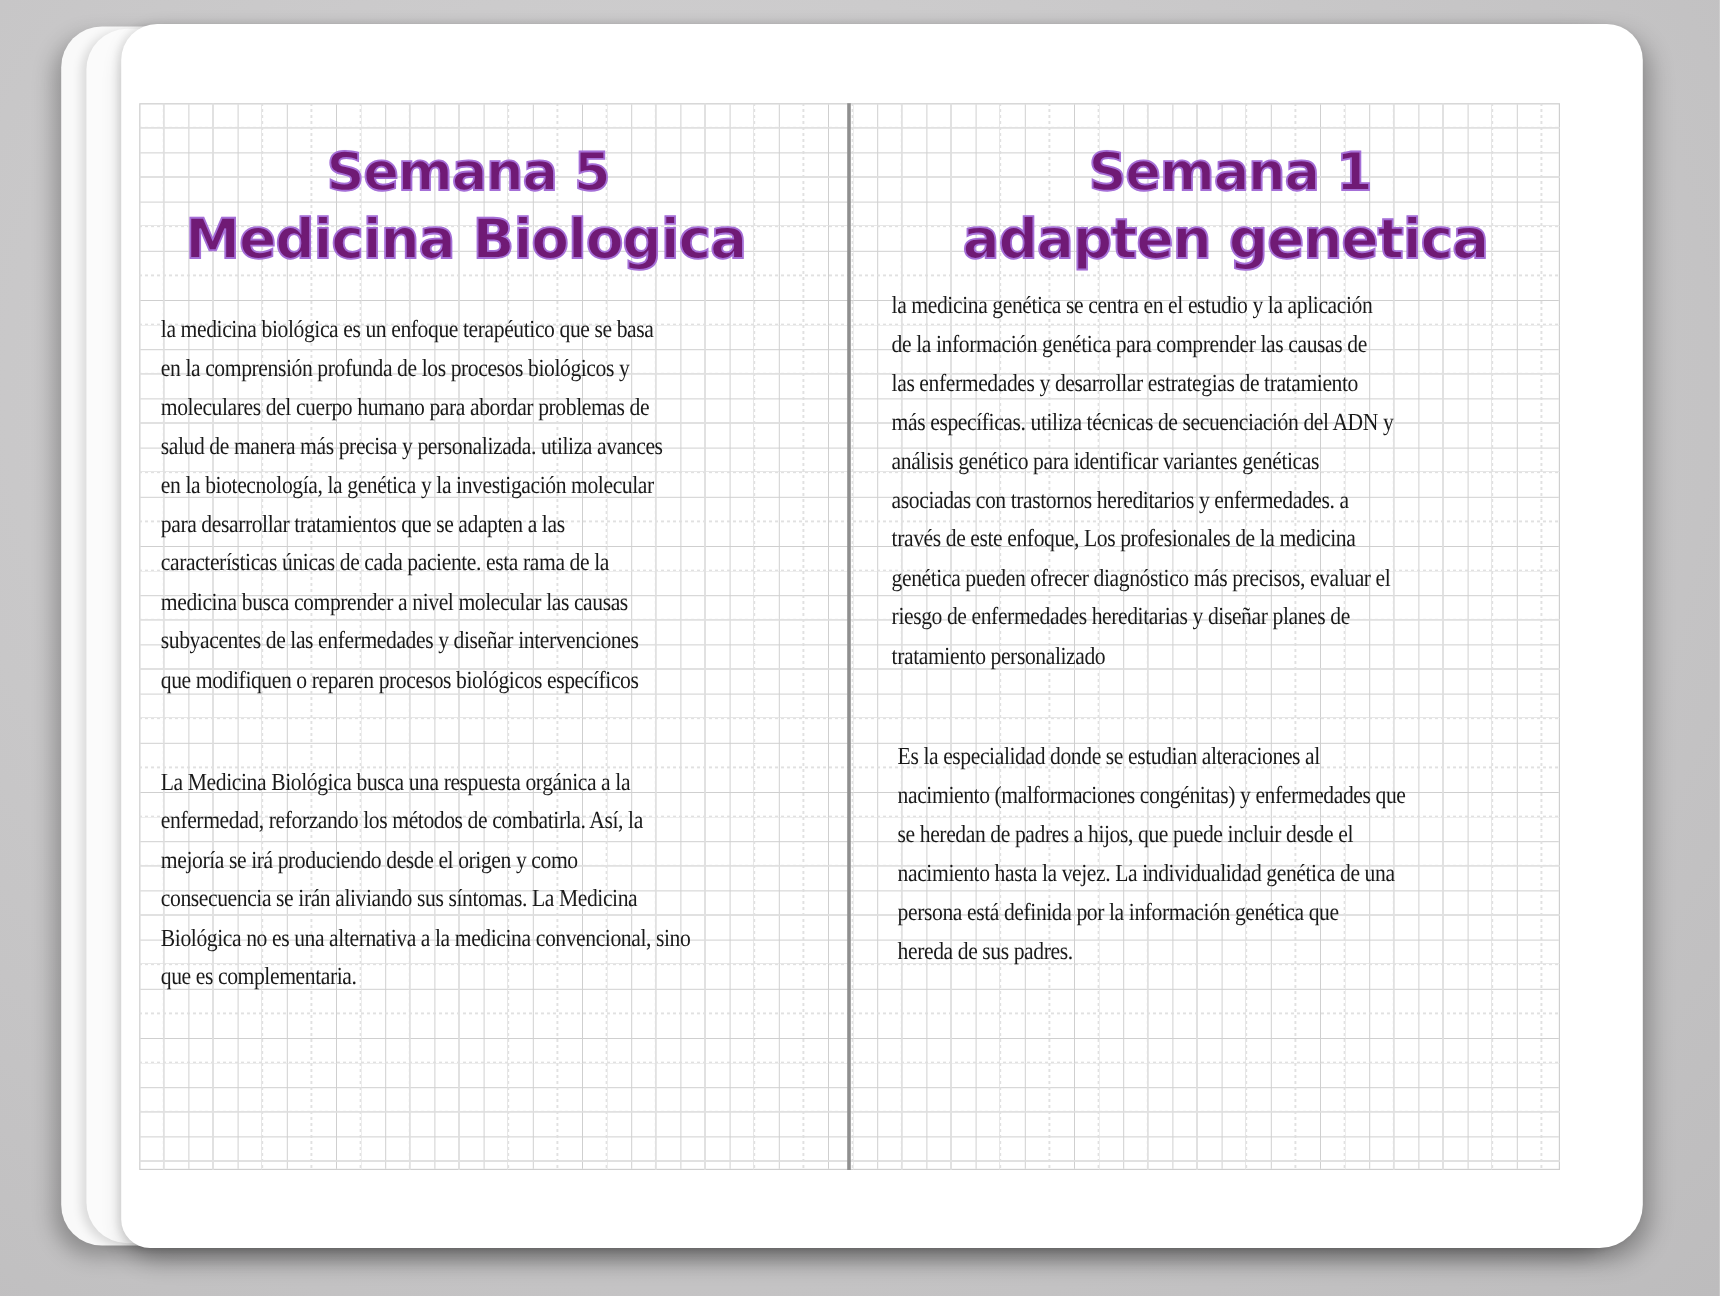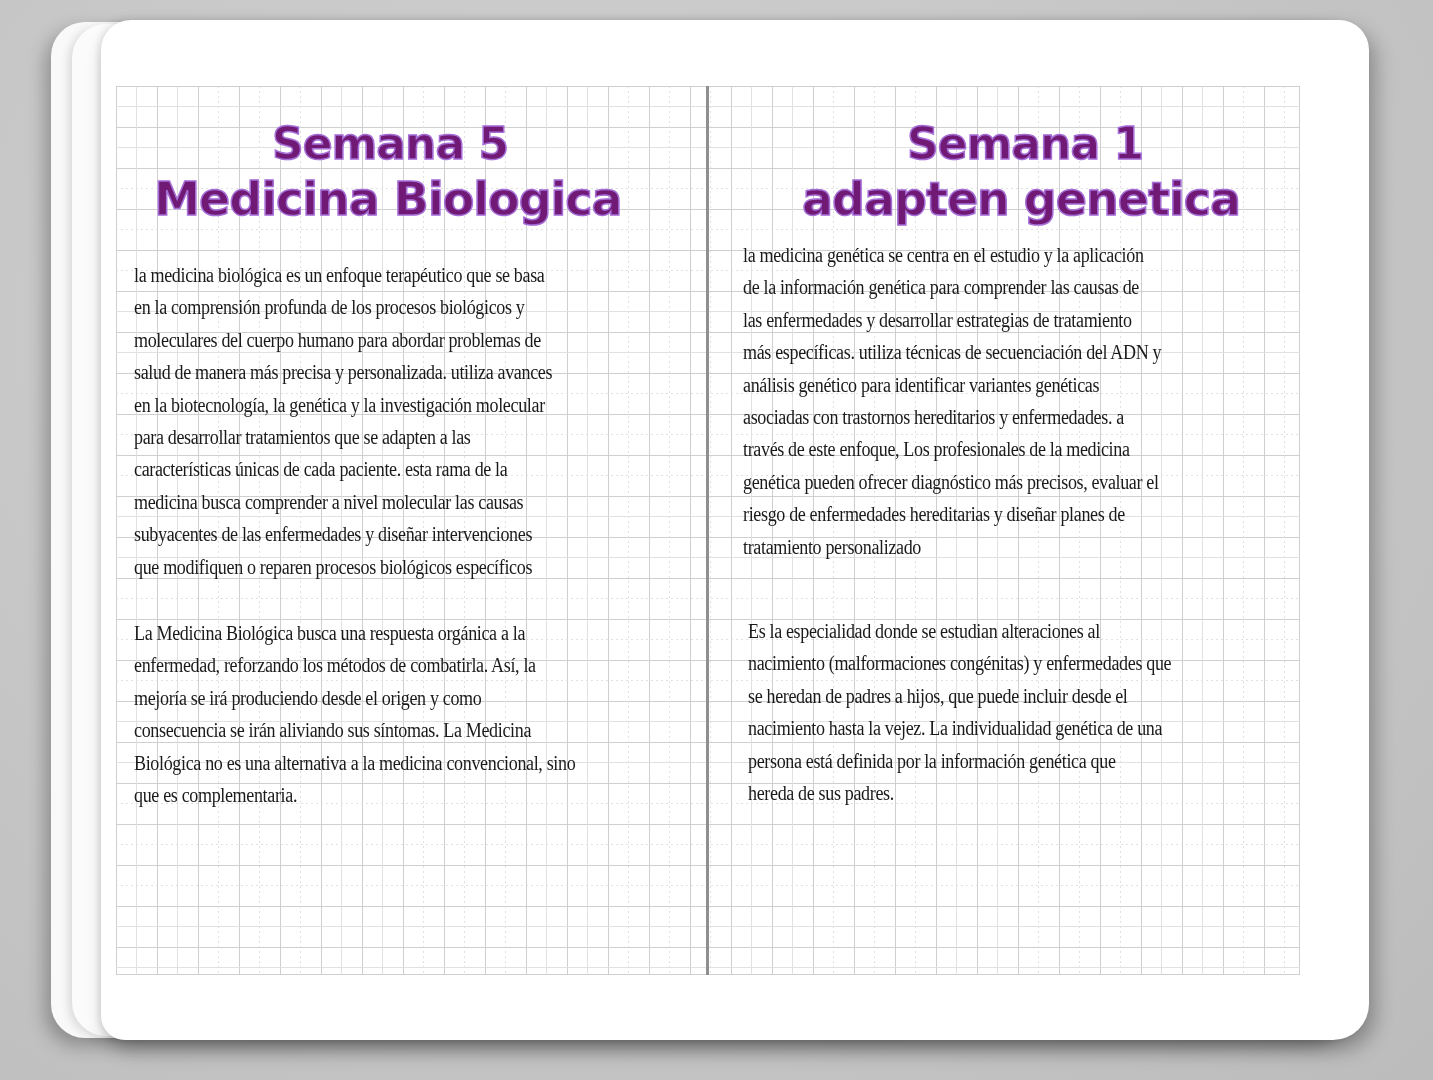--- a/index.html
+++ b/index.html
@@ -119,21 +119,21 @@
     }
     .para .ln {
       display: block;
       white-space: nowrap;
       height: 32.4px;
       line-height: 32.4px;
       transform: scaleX(0.88);
       transform-origin: left center;
     }
     .col-left .p1 { left: 18px; top: 173px; }
-    .col-left .p2 { left: 18px; top: 531px; }
+    .col-left .p2 { left: 18px; top: 550px; }
     .col-right .p1 { left: 33px; top: 153px; }
     .col-right .p2 { left: 38px; top: 529px; }
   </style>
 </head>
 <body>
 
 <div class="page-stack page-back2"></div>
 <div class="page-stack page-back1"></div>
 <div class="page-stack page-front"></div>
 

